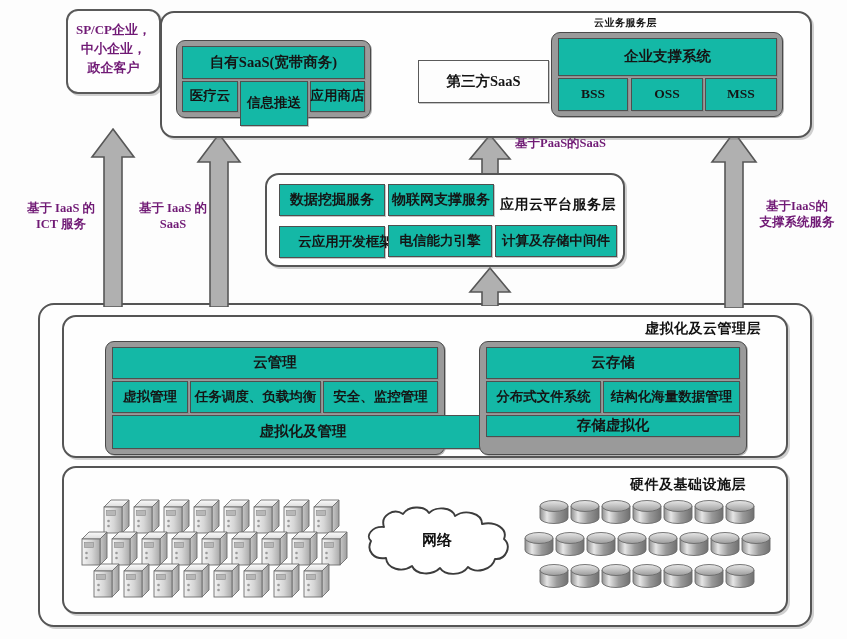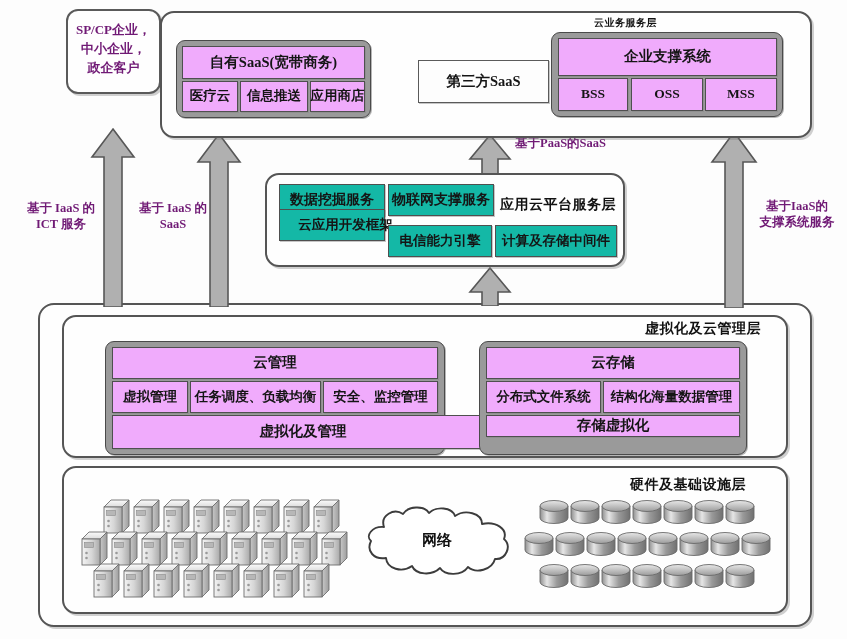--- a/index.html
+++ b/index.html
@@ -45,21 +45,21 @@
     display:flex;
     align-items:center;
     justify-content:center;
     text-align:center;
     color:#151515;
     font-weight:bold;
     line-height:1.05;
     white-space:nowrap;
     box-shadow:1px 1px 0 rgba(130,130,130,.45);
   }
-  .cell.lite{background:#f0abfc;}
+  .cell.lite{background:#14b8a6;}
   .cell.plain{background:#fdfdfd;border:1.5px solid #5a5a5a;font-weight:bold;}
 
   .layerlabel{
     position:absolute;
     font-weight:bold;
     color:#121212;
     white-space:nowrap;
     letter-spacing:.5px;
   }
   .statictext{
@@ -136,38 +136,38 @@
   <div class="statictext" style="left:66px;top:21px;width:95px;font-size:13px;line-height:1.45;">SP/CP企业，
 中小企业，
 政企客户</div>
 
   <div class="rbox" style="left:160px;top:11px;width:652px;height:127px;"></div>
   <div class="layerlabel" style="left:594px;top:16px;font-size:10px;">云业务服务层</div>
 
   <div class="groupframe" style="left:176px;top:40px;width:195px;height:78px;"></div>
   <div class="cell lite" style="left:182px;top:46px;width:183px;height:33px;font-size:14.5px;">自有SaaS(宽带商务)</div>
   <div class="cell lite" style="left:182px;top:81px;width:56px;height:31px;font-size:13.5px;">医疗云</div>
-  <div class="cell lite" style="left:240px;top:81px;width:68px;height:31px;font-size:13.5px;">信息推送</div>
+  <div class="cell lite" style="left:240px;top:81px;width:68px;height:45px;font-size:13.5px;">信息推送</div>
   <div class="cell lite" style="left:310px;top:81px;width:55px;height:31px;font-size:13.5px;">应用商店</div>
 
   <div class="cell plain" style="left:418px;top:60px;width:131px;height:43px;font-size:14.5px;">第三方SaaS</div>
 
   <div class="groupframe" style="left:551px;top:32px;width:232px;height:85px;"></div>
   <div class="cell lite" style="left:558px;top:38px;width:219px;height:38px;font-size:14.5px;">企业支撑系统</div>
   <div class="cell lite" style="left:558px;top:78px;width:70px;height:33px;font-size:13.5px;">BSS</div>
   <div class="cell lite" style="left:631px;top:78px;width:72px;height:33px;font-size:13.5px;">OSS</div>
   <div class="cell lite" style="left:705px;top:78px;width:72px;height:33px;font-size:13.5px;">MSS</div>
 
   <div class="rbox" style="left:265px;top:173px;width:360px;height:94px;"></div>
   <div class="layerlabel" style="left:500px;top:196px;font-size:14px;">应用云平台服务层</div>
 
   <div class="cell" style="left:279px;top:184px;width:106px;height:32px;font-size:14px;">数据挖掘服务</div>
   <div class="cell" style="left:388px;top:184px;width:106px;height:32px;font-size:14px;">物联网支撑服务</div>
 
-  <div class="cell" style="left:279px;top:209px;width:106px;height:32px;font-size:13.5px;padding-left:27px;">云应用开发框架</div>
+  <div class="cell" style="left:279px;top:226px;width:106px;height:32px;font-size:13.5px;padding-left:27px;">云应用开发框架</div>
   <div class="cell" style="left:388px;top:225px;width:104px;height:32px;font-size:13.5px;">电信能力引擎</div>
   <div class="cell" style="left:495px;top:225px;width:122px;height:32px;font-size:13.5px;">计算及存储中间件</div>
 
   <div class="rbox" style="left:62px;top:315px;width:726px;height:143px;"></div>
   <div class="layerlabel" style="left:645px;top:320px;font-size:14px;">虚拟化及云管理层</div>
 
   <div class="groupframe" style="left:105px;top:341px;width:340px;height:114px;"></div>
   <div class="cell lite" style="left:112px;top:347px;width:326px;height:32px;font-size:14.5px;">云管理</div>
   <div class="cell lite" style="left:112px;top:381px;width:76px;height:32px;font-size:13.5px;">虚拟管理</div>
   <div class="cell lite" style="left:190px;top:381px;width:131px;height:32px;font-size:13.5px;">任务调度、负载均衡</div>

